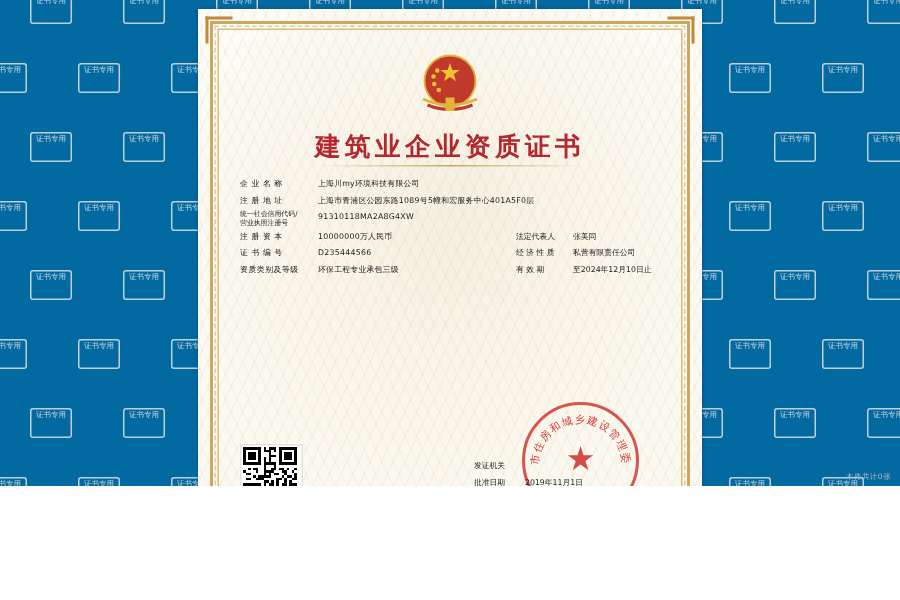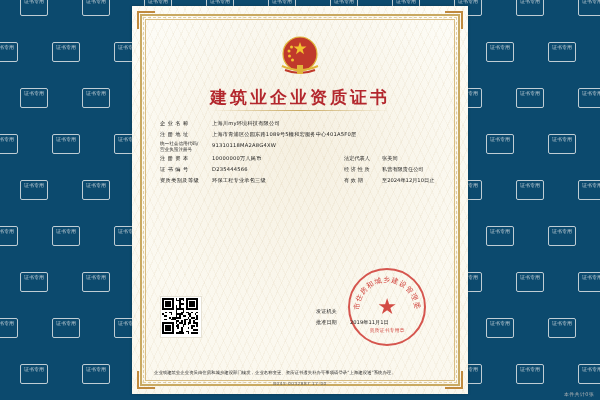--- a/index.html
+++ b/index.html
@@ -11,22 +11,22 @@
     width: 600px;
     height: 400px;
     overflow: hidden;
     font-family: "DejaVu Sans", sans-serif;
   }
 
   
   #page {
     position: relative;
     width: 600px;
-    height: 400px;
-    background: #0c4a6e;
+    height: 324px;
+    background: #0369a1;
     overflow: hidden;
   }
   .wm-layer {
     position: absolute;
     inset: 0;
     pointer-events: none;
     z-index: 0;
   }
   .wm {
     position: absolute;

